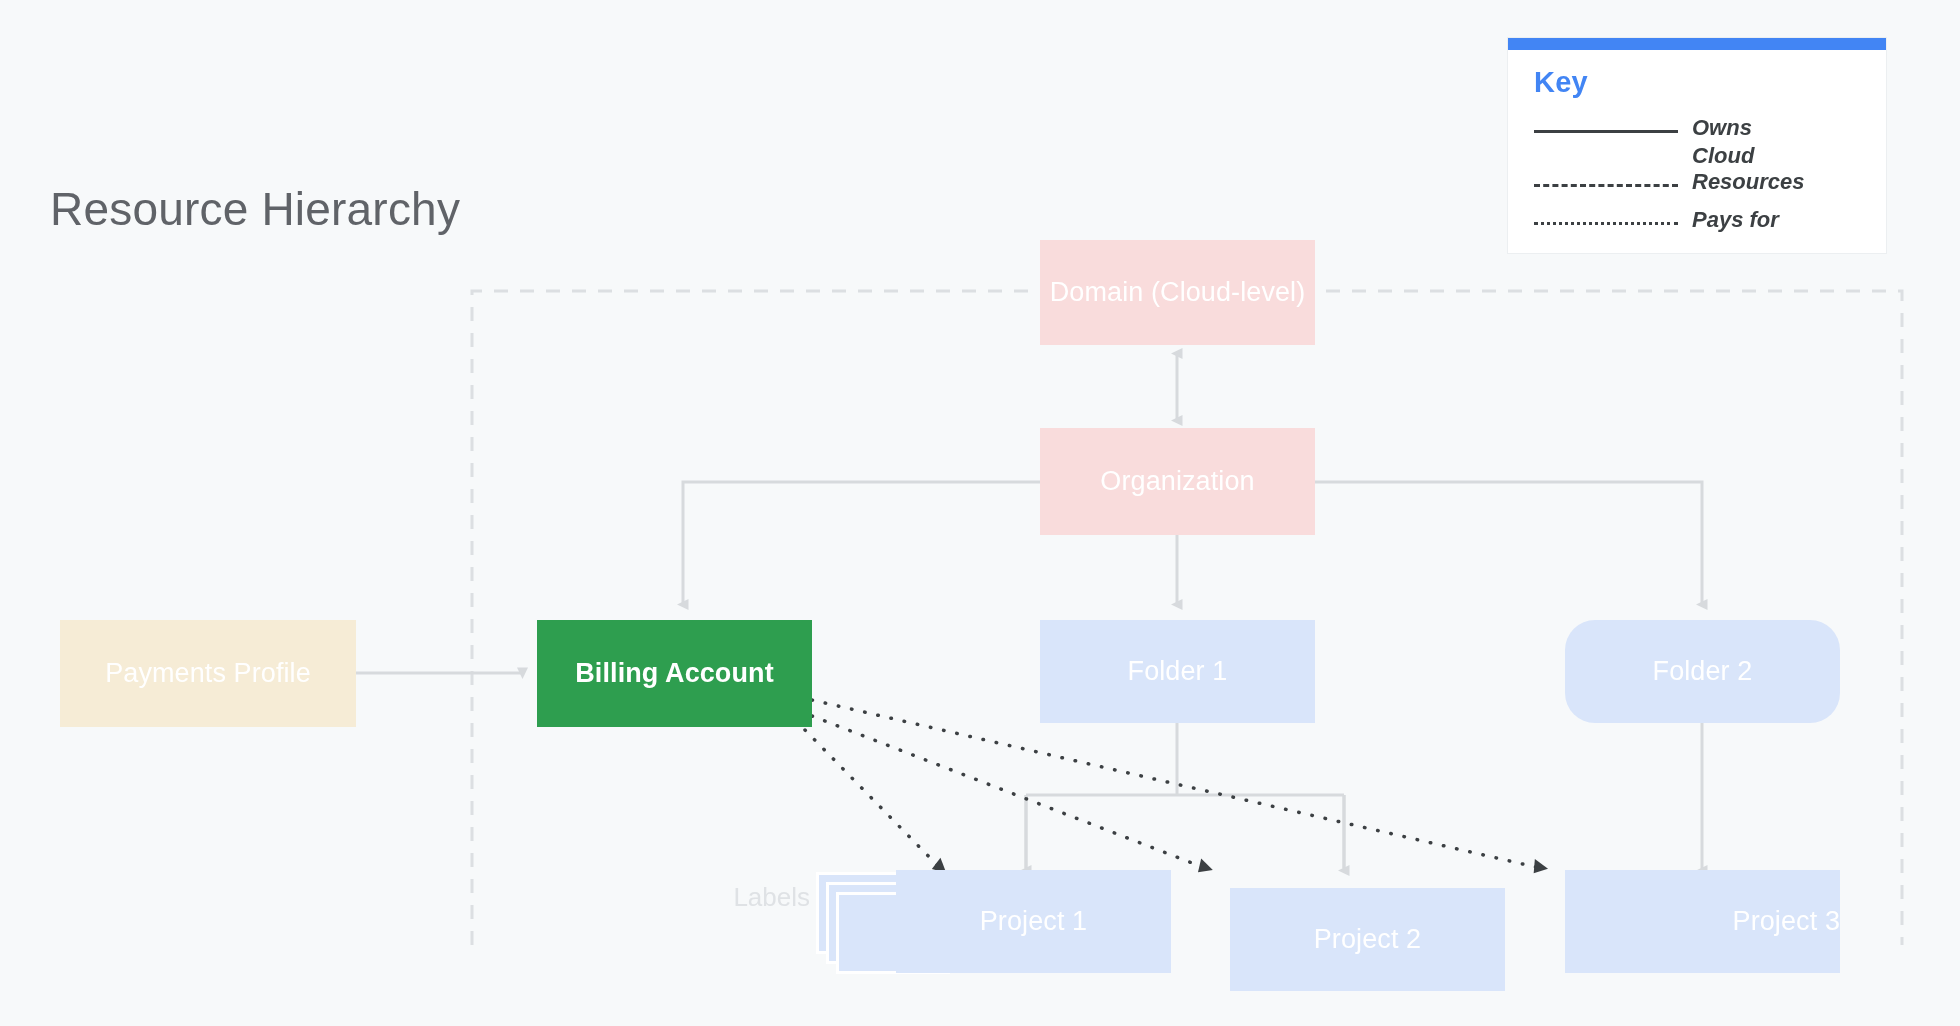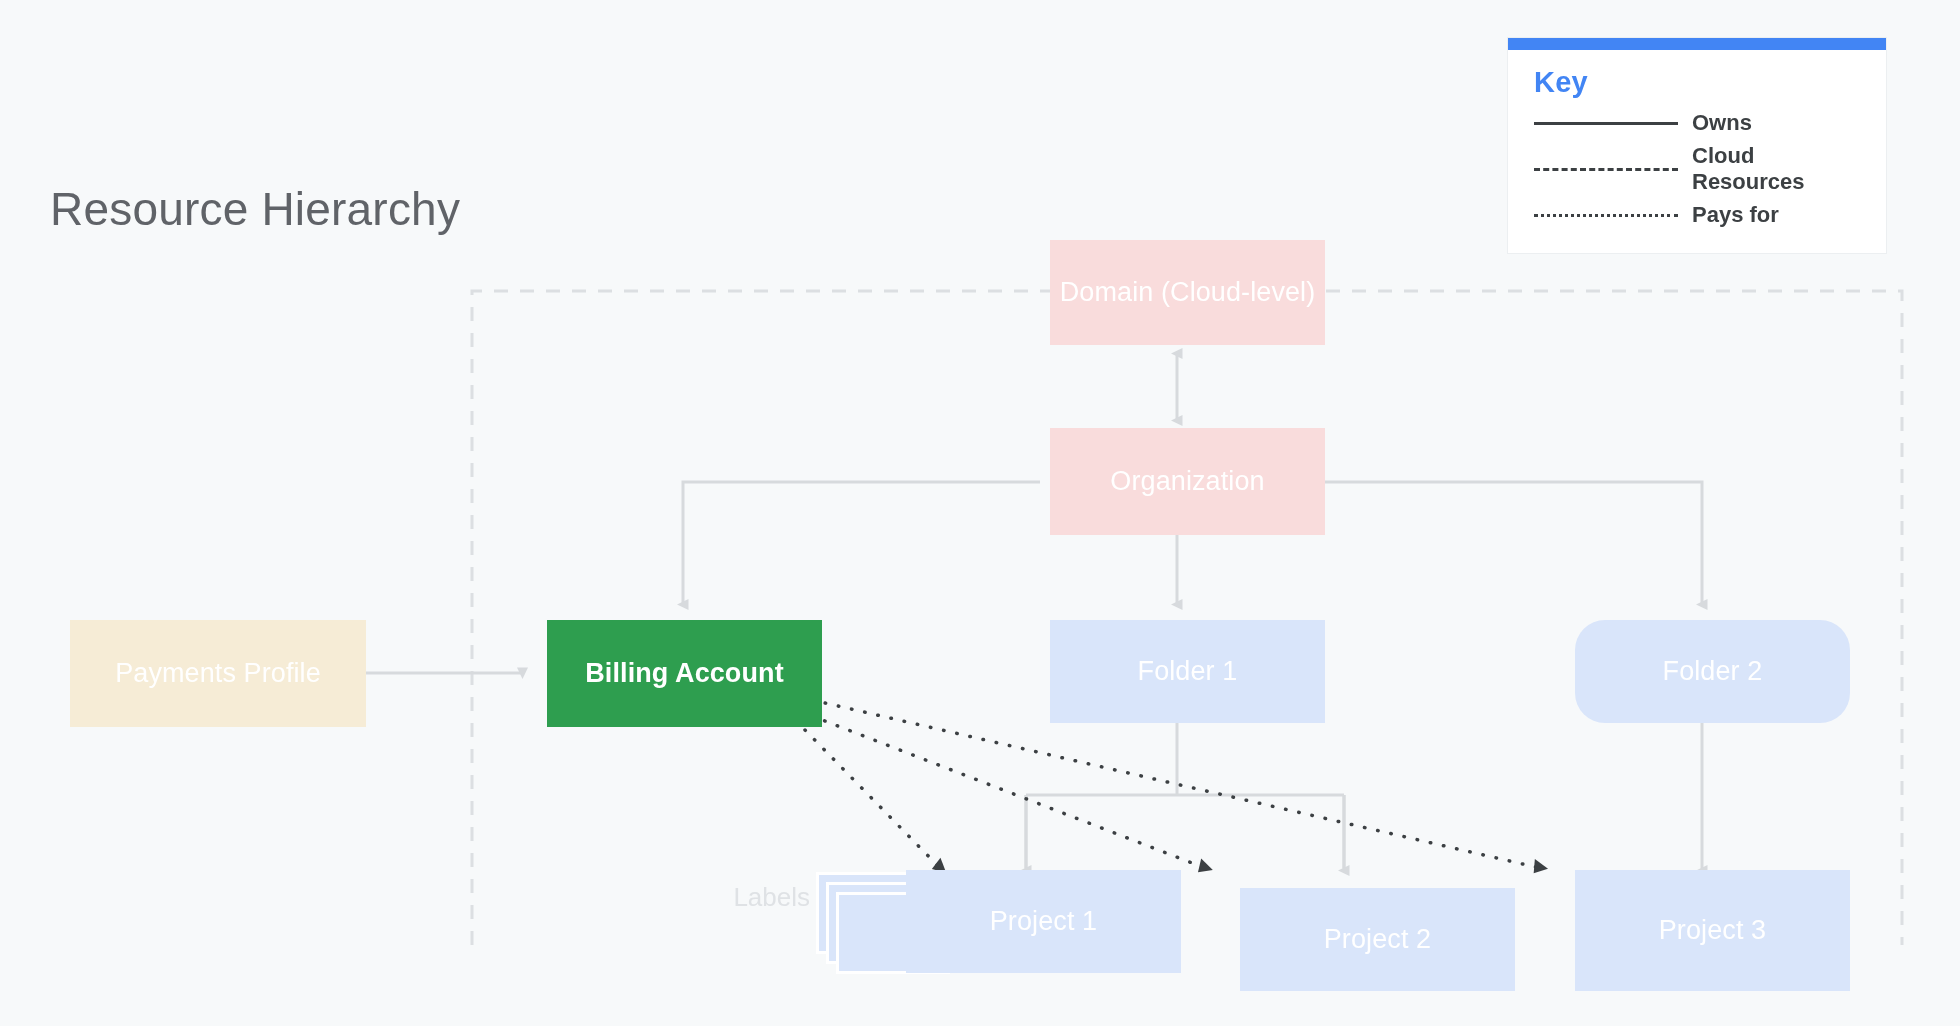--- a/index.html
+++ b/index.html
@@ -26,21 +26,20 @@
     position: absolute;
     display: flex;
     align-items: center;
     justify-content: center;
     box-sizing: border-box;
     font-size: 27px;
     letter-spacing: .1px;
     color: #ffffff;
     text-align: center;
     line-height: 1.15;
-    margin-left: 10px;
   }
   .node.pink   { background: #f9dcdc; }
   .node.blue   { background: #d9e5fa; }
   .node.green  { background: #2e9e4f; font-weight: bold; }
   .node.cream  { background: #f6ecd6; }
 
   #page-title {
     position: absolute;
     left: 50px;
     top: 182px;
@@ -86,23 +85,24 @@
   }
   #legend-title {
     color: #4285f4;
     font-size: 29px;
     font-weight: bold;
     margin-bottom: 6px;
     letter-spacing: .2px;
   }
   .legend-row {
     display: flex;
-    align-items: center;
+    align-items: flex-end;
     min-height: 36px;
     margin-bottom: 2px;
+    font-style: italic;
   }
   .legend-sample {
     width: 144px;
     flex: 0 0 144px;
     height: 20px;
     position: relative;
   }
   .legend-sample i {
     position: absolute;
     left: 0;
@@ -221,21 +221,21 @@
   <div class="label-card" style="left:836px; top:892px; width:114px; height:82px;"></div>
 
   <div class="node blue" style="left:896px; top:870px; width:275px; height:103px;">
     <span>Project 1</span>
   </div>
 
   <div class="node blue" style="left:1230px; top:888px; width:275px; height:103px;">
     <span>Project 2</span>
   </div>
 
-  <div class="node blue" style="left:1565px; top:870px; width:275px; height:121px;">
+  <div class="node blue" style="left:1565px; top:870px; width:275px; height:103px;justify-content:flex-end;">
     <span>Project 3</span>
   </div>
 
   <div id="labels-caption">Labels</div>
 
   <div id="legend">
     <div id="legend-bar"></div>
     <div id="legend-body">
       <div id="legend-title">Key</div>
 

